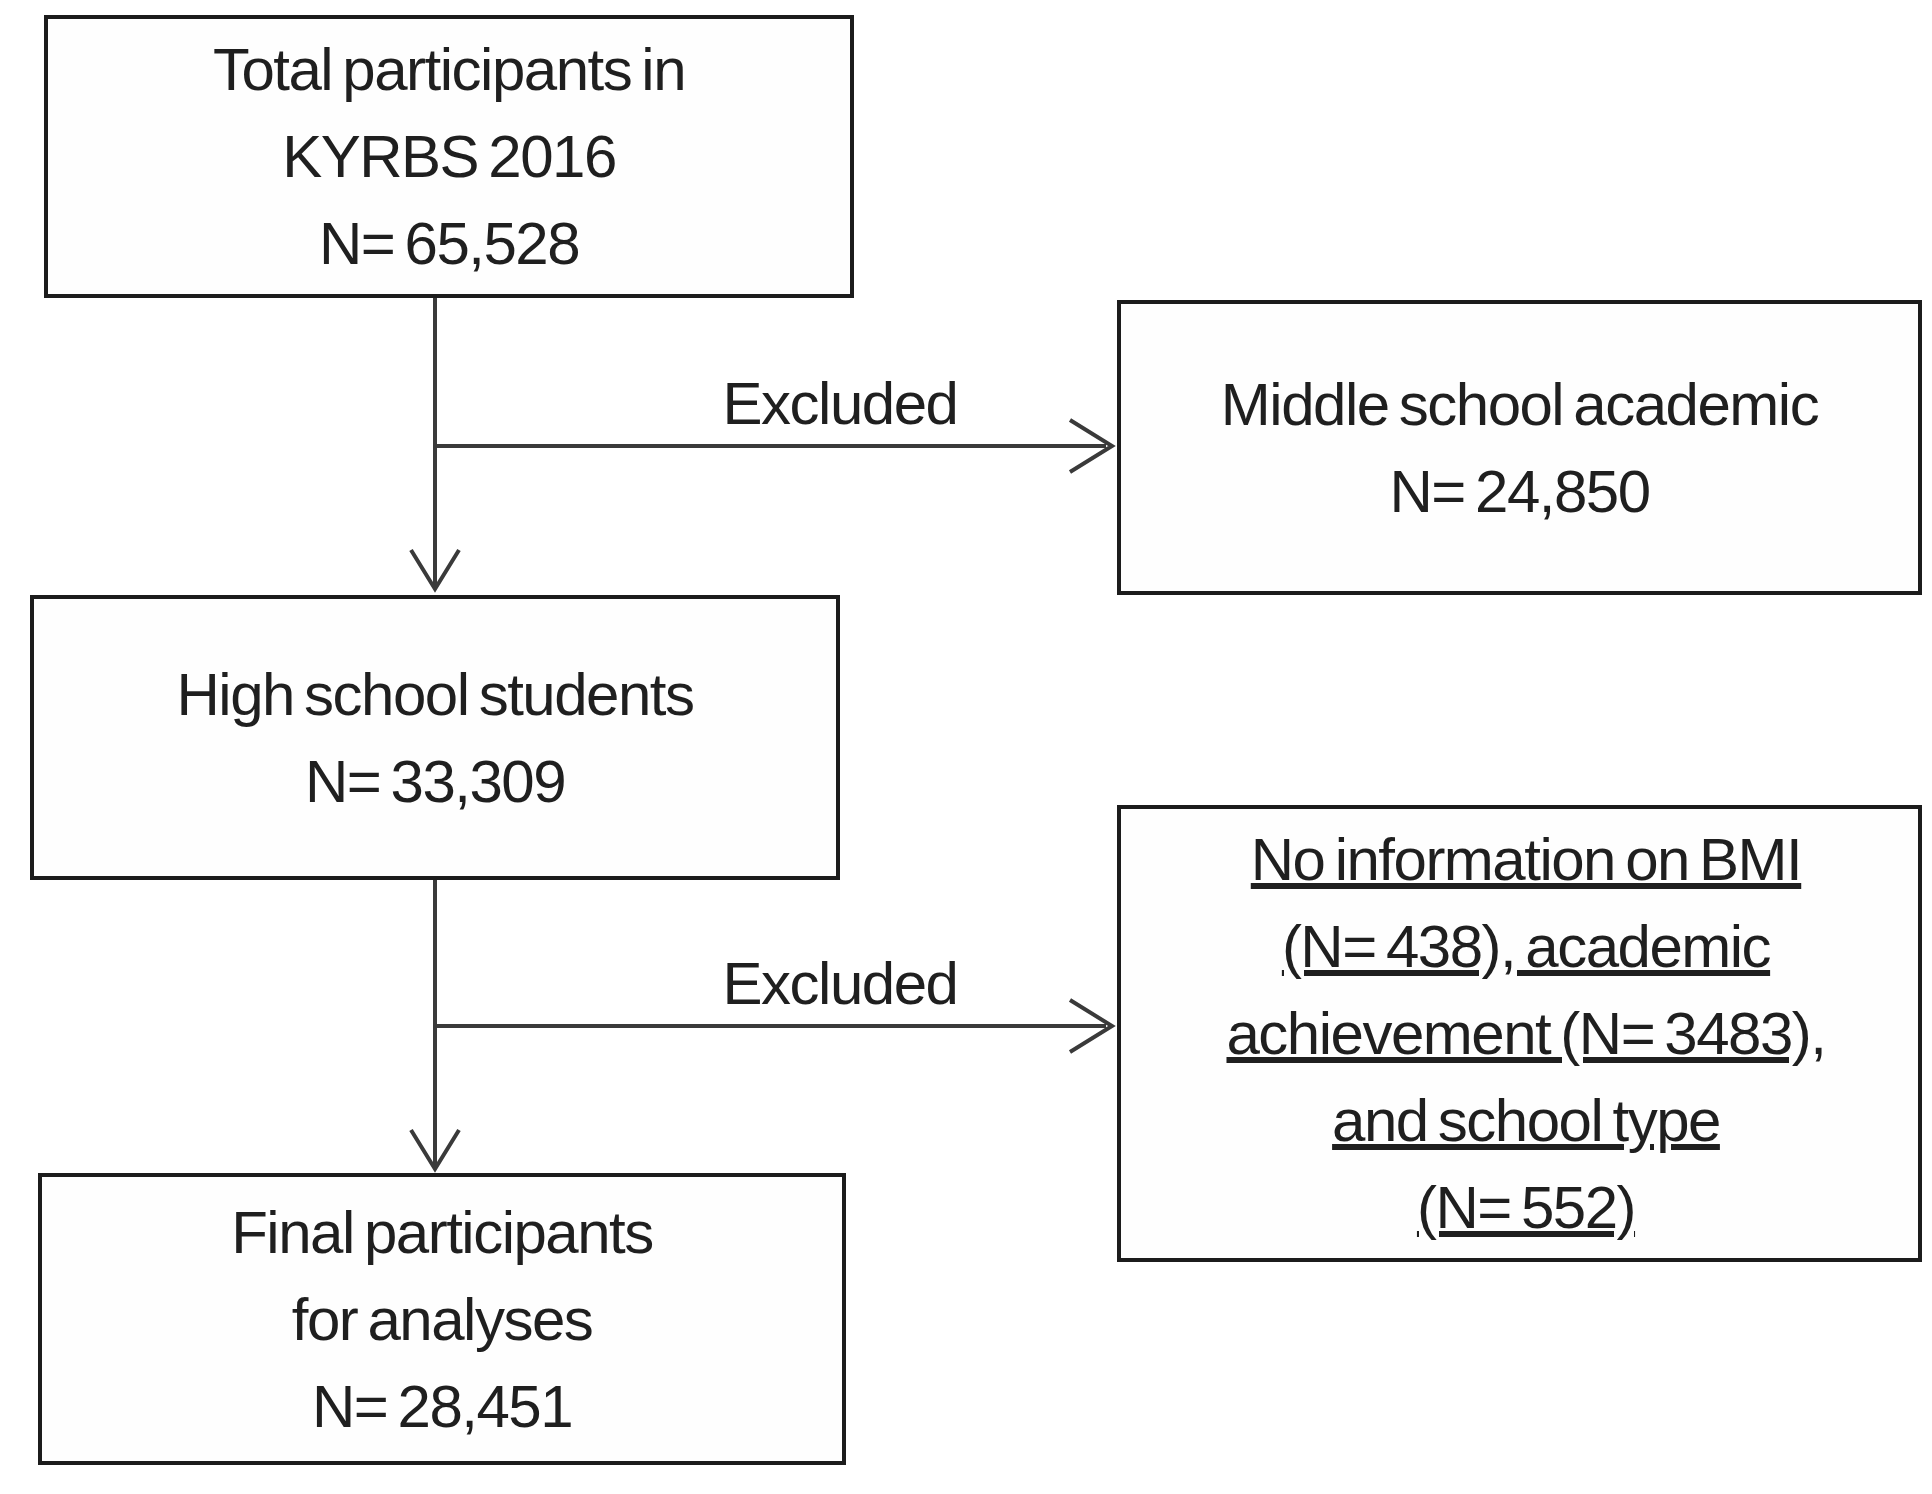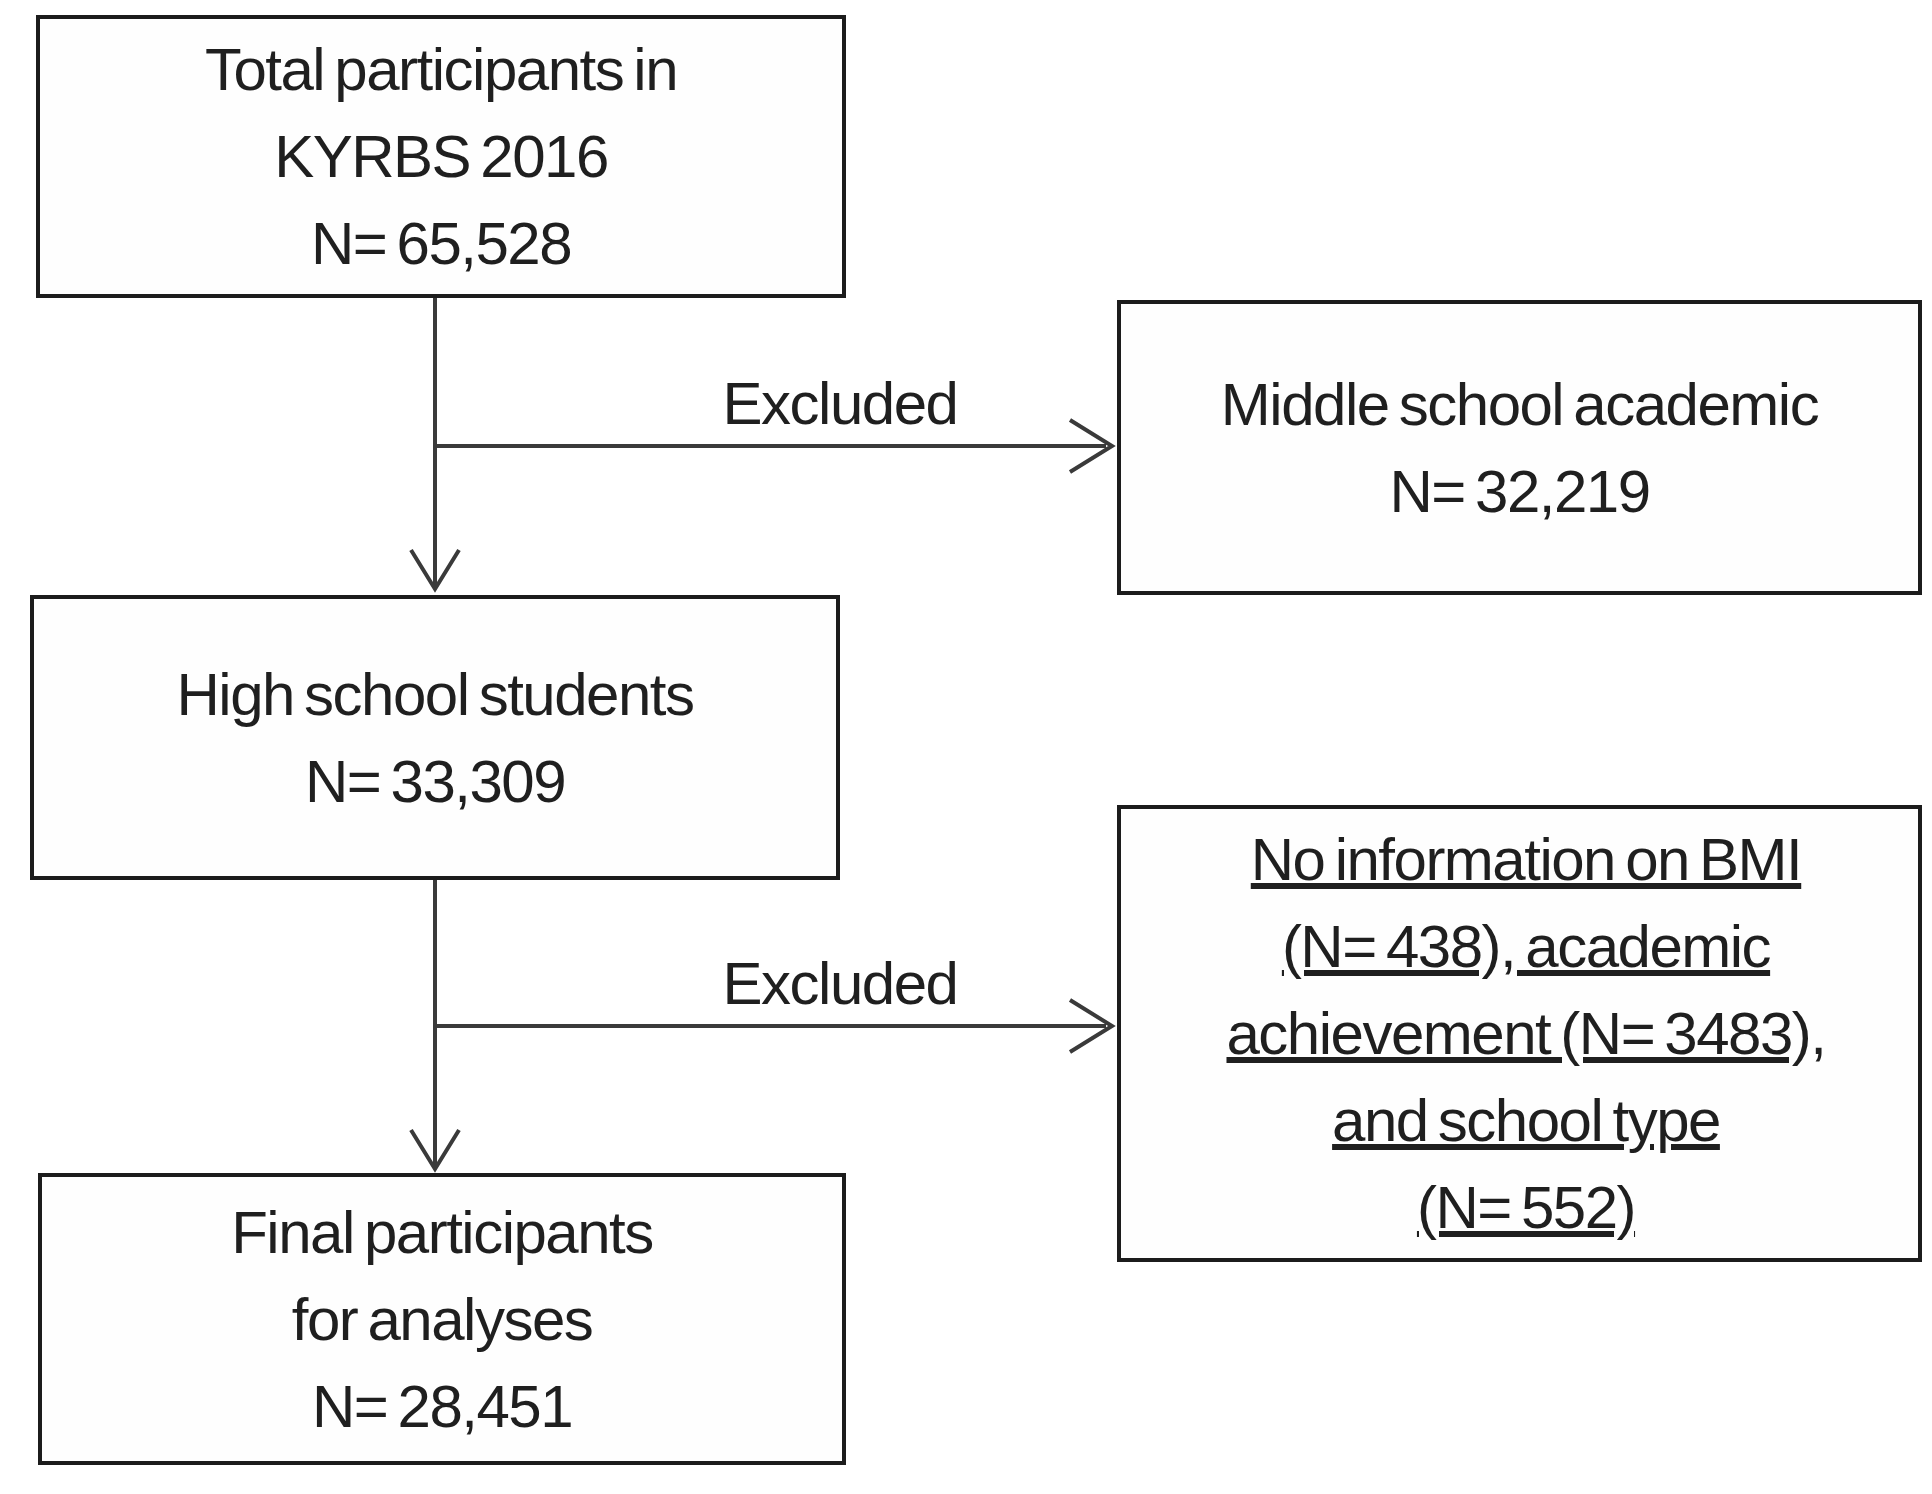--- a/index.html
+++ b/index.html
@@ -44,21 +44,21 @@
     text-align: center;
   }
   .node .line { white-space: nowrap; }
   .node.align-left {
     align-items: center;
     text-align: left;
     padding-left: 40px;
     padding-right: 27px;
     text-decoration: underline;
   }
-  #node-total   { left: 36px;   top: 15px;   width: 810px; height: 283px; }
+  #node-total   { left: 44px;   top: 15px;   width: 810px; height: 283px; }
   #node-middle  { left: 1117px; top: 300px;  width: 805px; height: 295px; }
   #node-high    { left: 30px;   top: 595px;  width: 810px; height: 285px; }
   #node-reasons { left: 1117px; top: 805px;  width: 805px; height: 457px; }
   #node-final   { left: 30px;   top: 1173px; width: 808px; height: 292px; margin-left: 8px; }
   .edge-label {
     position: absolute;
     width: 400px;
     text-align: center;
     font-size: 60px;
     line-height: 72px;
@@ -89,21 +89,21 @@
   </svg>
 
   <div class="node" id="node-total">
     <div class="line">Total participants in</div>
     <div class="line">KYRBS 2016</div>
     <div class="line">N= 65,528</div>
   </div>
 
   <div class="node" id="node-middle">
     <div class="line">Middle school academic</div>
-    <div class="line">N= 32,219</div>
+    <div class="line">N= 24,850</div>
   </div>
 
   <div class="node" id="node-high">
     <div class="line">High school students</div>
     <div class="line">N= 33,309</div>
   </div>
 
   <div class="node align-left" id="node-reasons">
     <div class="line">No information on BMI</div>
     <div class="line">(N= 438), academic</div>

